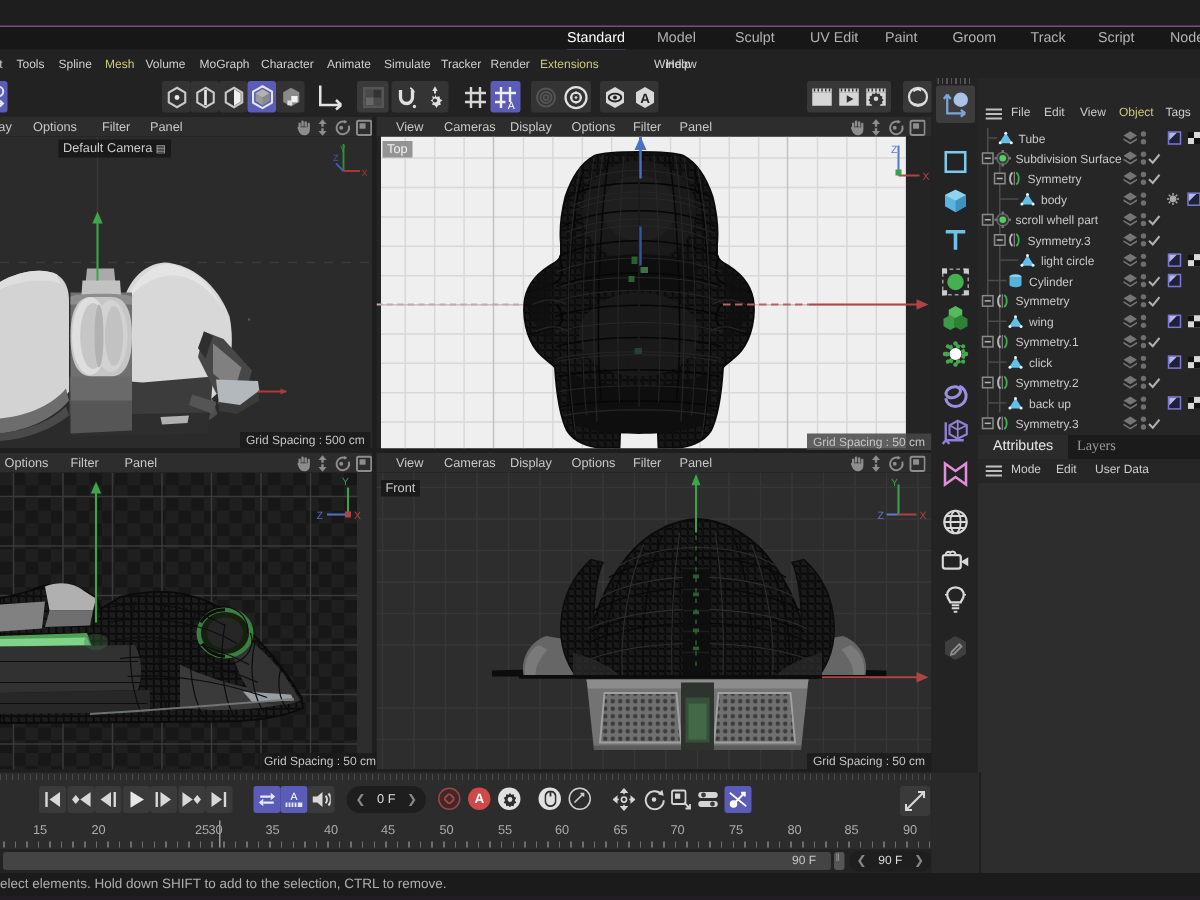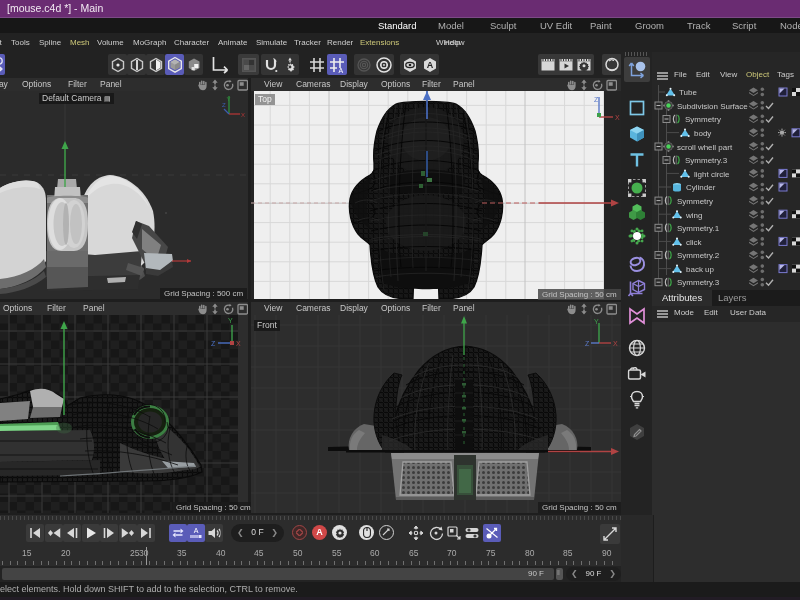--- a/index.html
+++ b/index.html
@@ -43,21 +43,20 @@
 #ruler { position:absolute; left:0; top:31px; width:621px; height:20px; background:#2c2c2c;
   color:#ababab; font-size:8.5px; }
 #rangebar { position:absolute; left:0; top:51px; width:621px; height:16px; background:#232323; }
 #statusbar { left:0; top:582px; width:800px; height:18px; background:#1b1b1b;
   color:#aeaeae; font-size:9px; }
 #br-corner { left:621px; top:515px; width:33px; height:67px; background:#292929; border-right:1px solid #1d1d1d; }
 </style>
 </head>
 <body>
 <div id="app">
-  <div id="titlebar" class="abs">[mouse.c4d *] - Main</div>
   <div id="layoutbar" class="abs">
     <span class="ltab active" style="left:378px;">Standard<span style="position:absolute;left:0;right:0;bottom:-1px;height:2px;background:#8379d6;"></span></span>
     <span class="ltab" style="left:438px;">Model</span>
     <span class="ltab" style="left:490px;">Sculpt</span>
     <span class="ltab" style="left:540px;">UV Edit</span>
     <span class="ltab" style="left:590px;">Paint</span>
     <span class="ltab" style="left:635px;">Groom</span>
     <span class="ltab" style="left:687px;">Track</span>
     <span class="ltab" style="left:732px;">Script</span>
     <span class="ltab" style="left:780px;">Nodes</span>
@@ -930,21 +929,21 @@
             <use href="#ic-sym" x="12" y="192.7"></use>
             <text x="25" y="200.2">Symmetry.3</text>
         <use href="#ic-layers" x="97" y="192.7"></use>
             <use href="#ic-dots" x="108.5" y="192.7"></use>
             <use href="#ic-chk" x="114" y="194.2"></use>
       </g>
     </svg>
     </div>
     <div class="ptabbar" style="top:238px;">
         <span class="ptab active" style="left:0px;">Attributes</span>
-        <span class="ptab" style="left:56px;">Layers</span>
+        <span class="ptab" style="left:56px;font-family:Liberation Serif, serif;">Layers</span>
       </div>
     <div class="pmenu" style="top:254px;height:16px;position:absolute;width:148px;">
       <svg style="position:absolute;left:5px;top:4px;" width="11" height="8" viewBox="0 0 11 8">
           <path d="M0 1 H11 M0 4 H11 M0 7 H11" stroke="#c0c0c0" stroke-width="1.4"></path>
         </svg>
       <span style="left:22px;">Mode</span>
         <span style="left:52px;">Edit</span>
         <span style="left:78px;">User Data</span>
     </div>
     <div style="position:absolute;left:0;top:270px;width:148px;height:260px;background:#2d2d2d;"></div>

